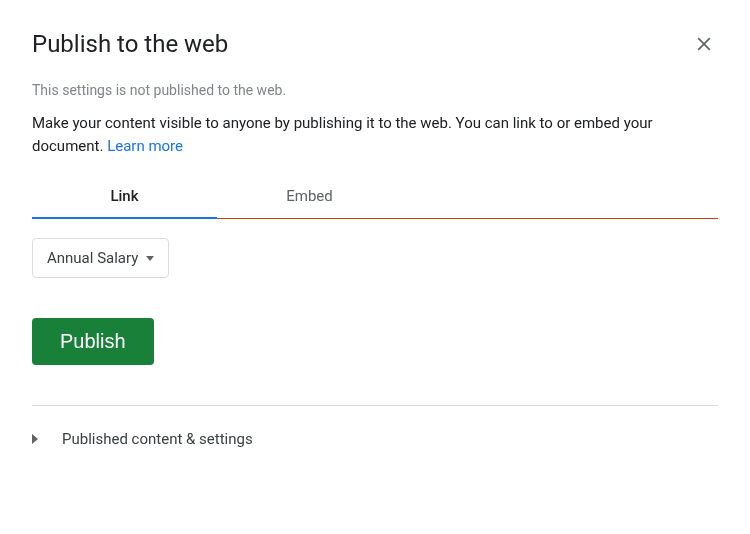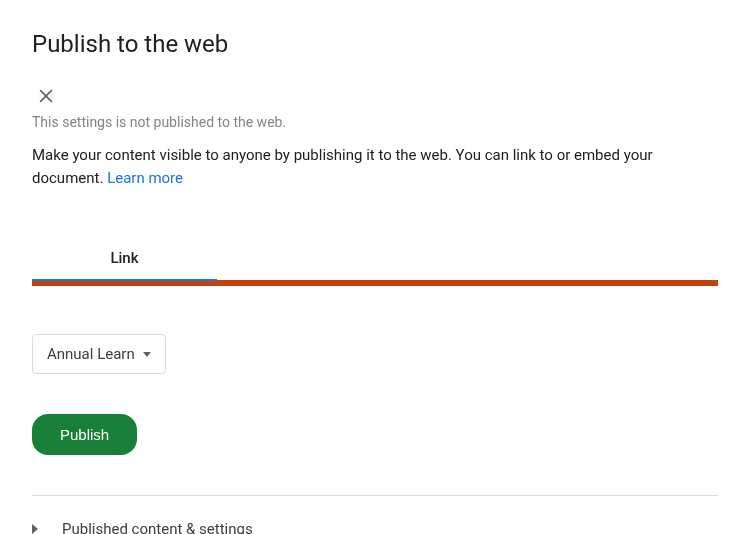--- a/index.html
+++ b/index.html
@@ -8,21 +8,20 @@
       background: #fff;
       width: 750px;
       height: 534px;
       padding: 30px 32px;
       color: #202124;
     }
     .header {
       display: flex;
       justify-content: space-between;
       align-items: flex-start;
-      flex-direction: column;
     }
     .title {
       font-size: 24px;
       font-weight: 400;
       color: #202124;
       margin-bottom: 24px;
     }
     .close-icon {
       color: #5f6368;
       cursor: pointer;
@@ -30,31 +29,31 @@
     }
     .status-text {
       font-size: 14px;
       color: #80868b;
       margin-bottom: 14px;
     }
     .description {
       font-size: 15px;
       color: #202124;
       line-height: 1.5;
-      margin-bottom: 48px;
+      margin-bottom: 18px;
     }
     .learn-more {
       color: #1a73e8;
       text-decoration: none;
       cursor: pointer;
     }
     .tabs {
       display: flex;
-      border-bottom: 6px solid #c2410c;
-      margin-bottom: 48px;
+      border-bottom: 1px solid #c2410c;
+      margin-bottom: 19px;
     }
     .tab {
       flex: 0 0 auto;
       width: 185px;
       text-align: center;
       padding: 12px 0;
       font-size: 15px;
       color: #5f6368;
       cursor: pointer;
       border-bottom: 2px solid transparent;
@@ -87,25 +86,25 @@
       width: 0;
       height: 0;
       border-left: 4px solid transparent;
       border-right: 4px solid transparent;
       border-top: 5px solid #5f6368;
     }
     .publish-btn {
       display: inline-block;
       background: #188038;
       color: #fff;
-      font-size: 15px;
+      font-size: 20px;
       font-weight: 500;
       padding: 12px 28px;
       border: none;
-      border-radius: 16px;
+      border-radius: 4px;
       cursor: pointer;
       margin-bottom: 40px;
     }
     .divider {
       border: none;
       border-top: 1px solid #dadce0;
       margin-bottom: 24px;
     }
     .expandable {
       display: flex;
@@ -140,25 +139,26 @@
 </div>
 
 <p class="status-text">This settings is not published to the web.</p>
 
 <p class="description">
   <span>Make your content visible to anyone by publishing it to the web. You can link to or embed your document. </span><a class="learn-more">Learn more</a>
 </p>
 
 <div class="tabs">
   <div class="tab active">Link</div>
+  <div class="tab">Embed</div>
 </div>
 
 <div class="dropdowns">
   <div class="dropdown">
-    <span>Annual Learn</span>
+    <span>Annual Salary</span>
     <span class="dropdown-caret"></span>
   </div>
 </div>
 
 <button class="publish-btn">Publish</button>
 
 <hr class="divider">
 
 <div class="expandable">
   <span class="caret-right"></span>

